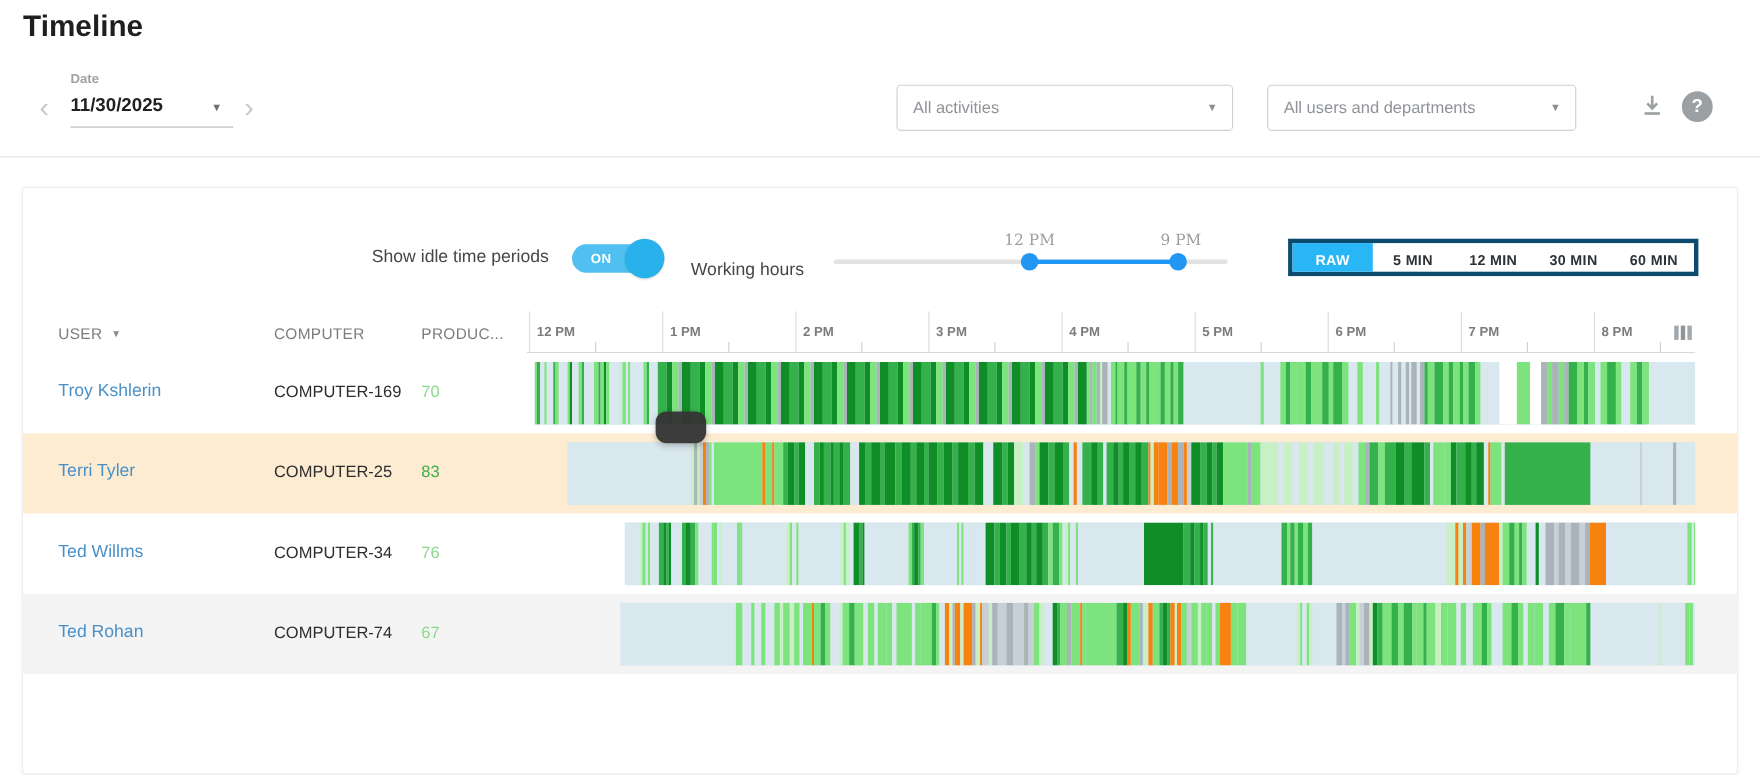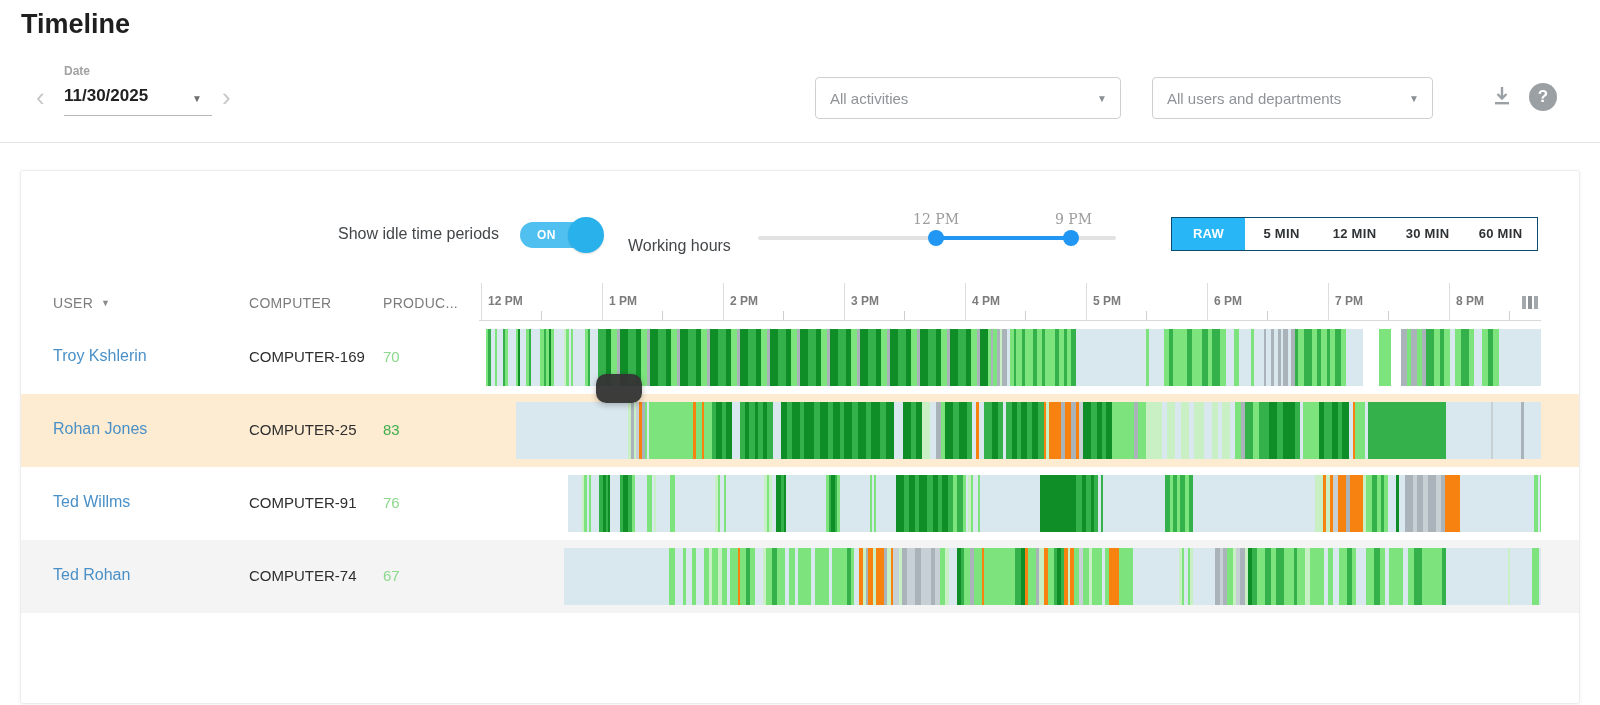--- a/index.html
+++ b/index.html
@@ -41,21 +41,21 @@
 
   .slider { position:absolute; left:737px; top:40px; width:358px; height:42px; }
   .slider-track { position:absolute; left:0; right:0; top:25px; height:4px; background:#e2e2e2; border-radius:2px; }
   .slider-range { position:absolute; left:178px; width:135px; top:25px; height:4px; background:#2196f3; }
   .slider-handle { position:absolute; top:19px; width:16px; height:16px; border-radius:50%; background:#2196f3; cursor:pointer; }
   .sh1 { left:170px; } .sh2 { left:305px; }
   .slider-lab { position:absolute; top:0; font-family:"DejaVu Serif", serif; font-size:14px; color:#9c9c9c; }
   .sl1 { left:155px; } .sl2 { left:297px; }
 
   .intervals { position:absolute; left:1150px; top:46px; height:34px; display:flex;
-    border:1px solid #0c4a6e; background:#fff; }
+    border:4px solid #0c4a6e; background:#fff; }
   .int-btn { min-width:73px; padding:0 8px; line-height:32px; text-align:center; font-size:13px;
     font-weight:bold; color:#2e3235; letter-spacing:.3px; cursor:pointer; }
   .int-btn.sel { background:#29b6f6; color:#fff; }
 
   
   .thead { position:absolute; left:0; top:110px; width:100%; height:40px; }
   .th { position:absolute; top:14px; font-size:14px; color:#7c7c7c; letter-spacing:.3px; white-space:nowrap; }
   .th-user { left:32px; cursor:pointer; }
   .th-computer { left:228px; }
   .th-produc { left:362px; }
@@ -368,21 +368,21 @@
             <span class="seg" style="width: 8px; background: rgb(53, 177, 75);"></span>
             <span class="seg" style="width: 5px; background: rgb(125, 228, 125);"></span>
             <span class="seg" style="width: 8px; background: rgb(217, 231, 238);"></span>
             <span class="seg" style="width: 6px; background: rgb(125, 228, 125);"></span>
             <span class="seg" style="width: 5px; background: rgb(53, 177, 75);"></span>
             <span class="seg" style="width: 6px; background: rgb(125, 228, 125);"></span>
           </div>
         </div>
       </div>
       <div class="row" style="background: rgb(253, 236, 210);">
-        <div class="cell-user">Rohan Jones</div>
+        <div class="cell-user">Terri Tyler</div>
         <div class="cell-computer">COMPUTER-25</div>
         <div class="cell-prod" style="color: rgb(63, 174, 76);">83</div>
         <div class="chart">
           <div class="bar" style="left: 37px; width: 1025px; background: rgb(217, 231, 238);">
             <span class="seg" style="width: 112px; background: rgb(217, 231, 238);"></span>
             <span class="seg" style="width: 3px; background: rgb(201, 239, 197);"></span>
             <span class="seg" style="width: 3px; background: rgb(169, 179, 185);"></span>
             <span class="seg" style="width: 2px; background: rgb(201, 239, 197);"></span>
             <span class="seg" style="width: 3px; background: rgb(198, 208, 213);"></span>
             <span class="seg" style="width: 3px; background: rgb(248, 130, 15);"></span>
@@ -505,21 +505,21 @@
             <span class="seg" style="width: 45px; background: rgb(217, 231, 238);"></span>
             <span class="seg" style="width: 2px; background: rgb(198, 208, 213);"></span>
             <span class="seg" style="width: 28px; background: rgb(217, 231, 238);"></span>
             <span class="seg" style="width: 3px; background: rgb(169, 179, 185);"></span>
             <span class="seg" style="width: 12px; background: rgb(217, 231, 238);"></span>
           </div>
         </div>
       </div>
       <div class="row" style="background: rgb(255, 255, 255);">
         <div class="cell-user">Ted Willms</div>
-        <div class="cell-computer">COMPUTER-91</div>
+        <div class="cell-computer">COMPUTER-34</div>
         <div class="cell-prod" style="color: rgb(140, 217, 140);">76</div>
         <div class="chart">
           <div class="bar" style="left: 89px; width: 973px; background: rgb(217, 231, 238);">
             <span class="seg" style="width: 14px; background: rgb(217, 231, 238);"></span>
             <span class="seg" style="width: 2px; background: rgb(201, 239, 197);"></span>
             <span class="seg" style="width: 3px; background: rgb(125, 228, 125);"></span>
             <span class="seg" style="width: 2px; background: rgb(217, 231, 238);"></span>
             <span class="seg" style="width: 2px; background: rgb(125, 228, 125);"></span>
             <span class="seg" style="width: 8px; background: rgb(217, 231, 238);"></span>
             <span class="seg" style="width: 4px; background: rgb(53, 177, 75);"></span>

